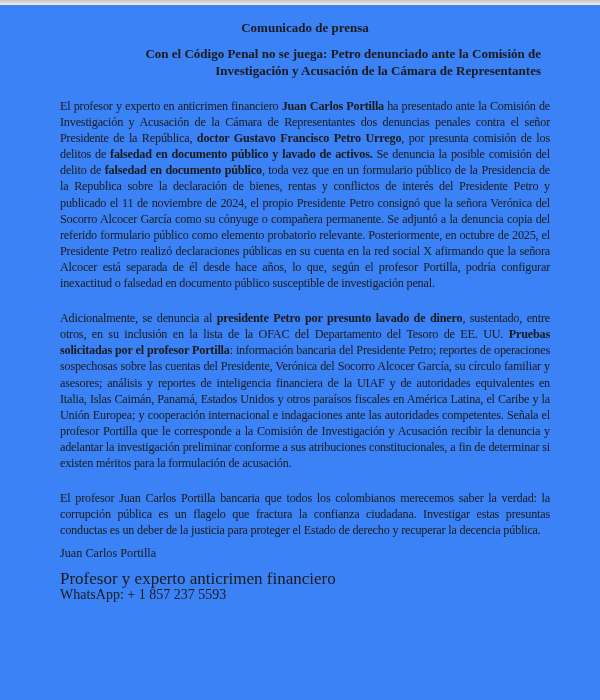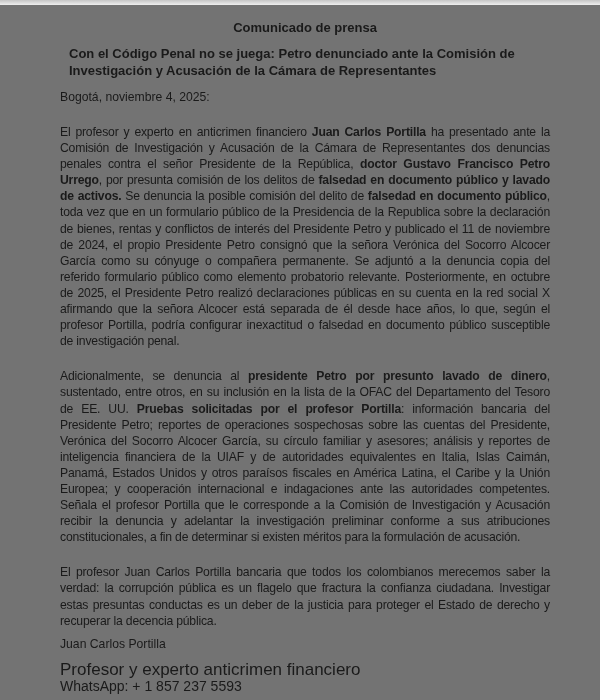--- a/index.html
+++ b/index.html
@@ -4,23 +4,23 @@
 <style>
   html, body {
     margin: 0;
     padding: 0;
     background: #ffffff;
   }
   .page {
     position: relative;
     width: 600px;
     height: 700px;
-    background: #737373;
+    background: #3b82f6;
     overflow: hidden;
-    font-family: Liberation Sans, sans-serif;
+    font-family: Liberation Serif, serif;
     color: #1a1a1a;
   }
   .top-bar {
     height: 5px;
     background: linear-gradient(#c5c5c5, #efefef);
   }
   .content {
     padding: 15px 50px 0 60px;
   }
   .doc-title {
@@ -28,21 +28,21 @@
     font-size: 13px;
     font-weight: bold;
     text-align: center;
     line-height: 15px;
   }
   .doc-subtitle {
     margin: 11px auto 0 auto;
     max-width: 472px;
     font-size: 13px;
     font-weight: bold;
-    text-align: left;
+    text-align: right;
     line-height: 16.5px;
   }
   .dateline {
     margin: 10px 0 0 0;
     font-size: 12.2px;
     line-height: 16px;
   }
   .body-par {
     margin: 19px 0 0 0;
     font-size: 12.2px;
@@ -74,21 +74,20 @@
   }
 </style>
 </head>
 <body>
 
 <div class="page">
   <div class="top-bar"></div>
   <div class="content">
     <h1 class="doc-title">Comunicado de prensa</h1>
     <h2 class="doc-subtitle">Con el Código Penal no se juega: Petro denunciado ante la Comisión de Investigación y Acusación de la Cámara de Representantes</h2>
-    <p class="dateline">Bogotá, noviembre 4, 2025:</p>
     <p class="body-par"><span>El profesor y experto en anticrimen financiero </span><span class="b">Juan Carlos Portilla</span><span> ha presentado ante la Comisión de Investigación y Acusación de la Cámara de Representantes dos denuncias penales contra el señor Presidente de la República, </span><span class="b">doctor Gustavo Francisco Petro Urrego</span><span>, por presunta comisión de los delitos de </span><span class="b">falsedad en documento público y lavado de activos.</span><span> Se denuncia la posible comisión del delito de </span><span class="b">falsedad en documento público</span><span>, toda vez que en un formulario público de la Presidencia de la Republica sobre la declaración de bienes, rentas y conflictos de interés del Presidente Petro y publicado el 11 de noviembre de 2024, el propio Presidente Petro consignó que la señora Verónica del Socorro Alcocer García como su cónyuge o compañera permanente. Se adjuntó a la denuncia copia del referido formulario público como elemento probatorio relevante. Posteriormente, en octubre de 2025, el Presidente Petro realizó declaraciones públicas en su cuenta en la red social X afirmando que la señora Alcocer está separada de él desde hace años, lo que, según el profesor Portilla, podría configurar inexactitud o falsedad en documento público susceptible de investigación penal.</span></p>
     <p class="body-par"><span>Adicionalmente, se denuncia al </span><span class="b">presidente Petro por presunto lavado de dinero</span><span>, sustentado, entre otros, en su inclusión en la lista de la OFAC del Departamento del Tesoro de EE. UU. </span><span class="b">Pruebas solicitadas por el profesor Portilla</span><span>: información bancaria del Presidente Petro; reportes de operaciones sospechosas sobre las cuentas del Presidente, Verónica del Socorro Alcocer García, su círculo familiar y asesores; análisis y reportes de inteligencia financiera de la UIAF y de autoridades equivalentes en Italia, Islas Caimán, Panamá, Estados Unidos y otros paraísos fiscales en América Latina, el Caribe y la Unión Europea; y cooperación internacional e indagaciones ante las autoridades competentes. Señala el profesor Portilla que le corresponde a la Comisión de Investigación y Acusación recibir la denuncia y adelantar la investigación preliminar conforme a sus atribuciones constitucionales, a fin de determinar si existen méritos para la formulación de acusación.</span></p>
     <p class="body-par"><span>El profesor Juan Carlos Portilla bancaria que todos los colombianos merecemos saber la verdad: la corrupción pública es un flagelo que fractura la confianza ciudadana. Investigar estas presuntas conductas es un deber de la justicia para proteger el Estado de derecho y recuperar la decencia pública.</span></p>
     <p class="sig-name">Juan Carlos Portilla</p>
     <p class="sig-role">Profesor y experto anticrimen financiero</p>
     <p class="sig-contact">WhatsApp: + 1 857 237 5593</p>
   </div>
 </div>
 
 </body></html>

